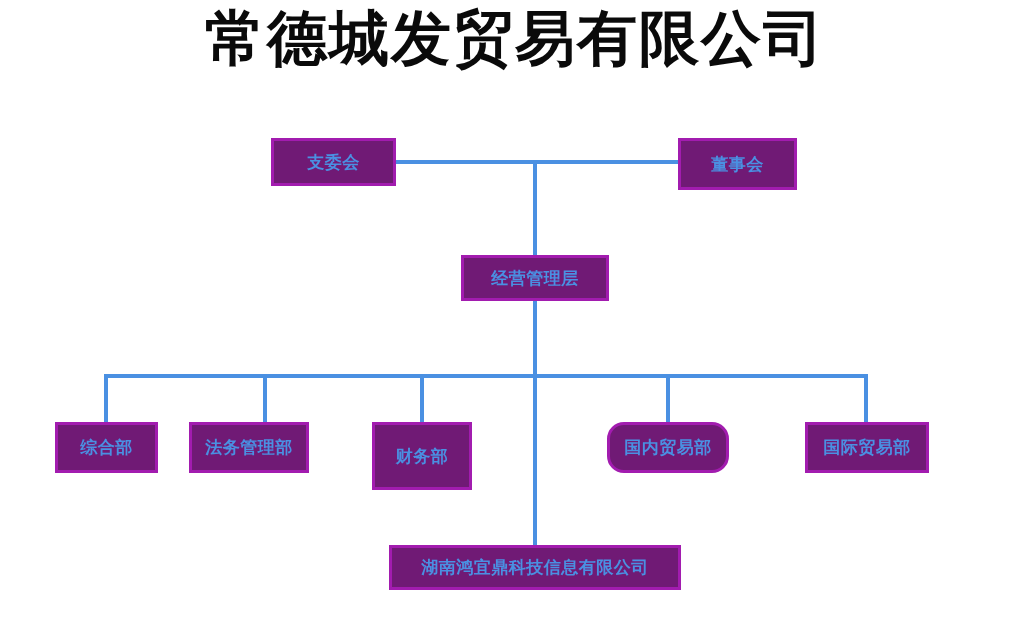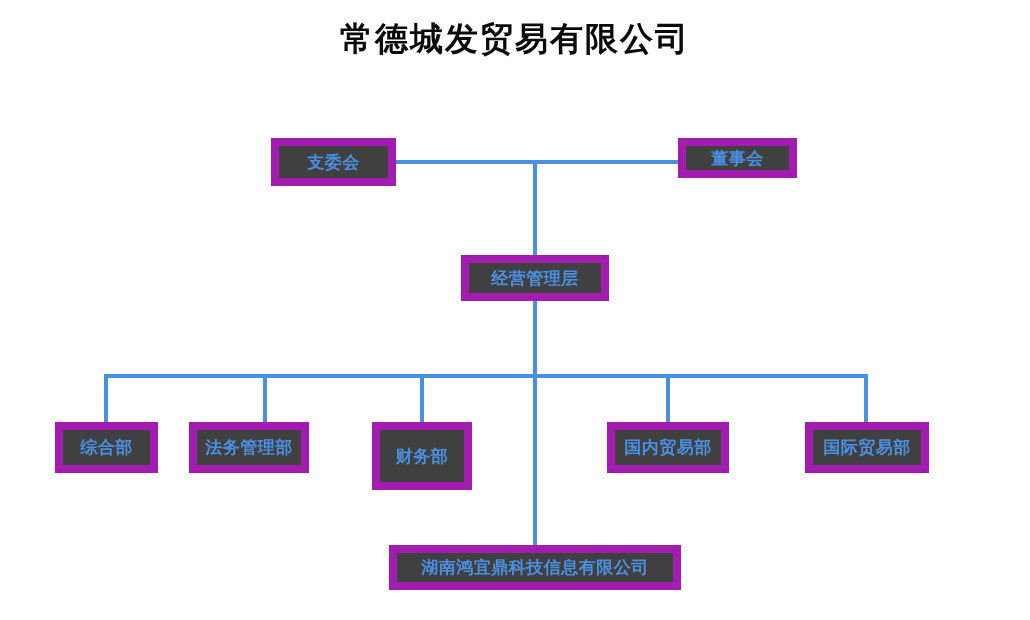--- a/index.html
+++ b/index.html
@@ -25,42 +25,42 @@
 
   
   .chart-title {
     position: absolute;
     left: 0;
     top: 8px;
     width: 1030px;
     text-align: center;
     font-family: "Liberation Serif", "DejaVu Serif", serif;
     font-weight: bold;
-    font-size: 33px;
+    font-size: 60px;
     line-height: 62px;
     letter-spacing: 2px;
     color: #0a0a0a;
     white-space: nowrap;
   }
 
   
   #connectors {
     position: absolute;
     left: 0; top: 0;
     width: 1030px;
     height: 620px;
     pointer-events: none;
   }
 
   
   .node {
     position: absolute;
     box-sizing: border-box;
-    background: #404040;
-    border: 8px solid #a21caf;
+    background: #701a75;
+    border: 3px solid #a21caf;
     display: flex;
     align-items: center;
     justify-content: center;
     z-index: 2;
   }
   .node .node-label {
     color: #4a90e2;
     font-weight: bold;
     font-size: 17px;
     line-height: 1;
@@ -96,41 +96,41 @@
       <line x1="866" y1="374" x2="866" y2="424"></line>
 
       <line x1="535" y1="376" x2="535" y2="547"></line>
     </g>
   </svg>
 
   <div class="node" style="left:271px; top:138px; width:125px; height:48px;">
     <span class="node-label">支委会</span>
   </div>
 
-  <div class="node" style="left:678px; top:138px; width:119px; height:40px;">
+  <div class="node" style="left:678px; top:138px; width:119px; height:52px;">
     <span class="node-label">董事会</span>
   </div>
 
   <div class="node" style="left:55px; top:422px; width:103px; height:51px;">
     <span class="node-label">综合部</span>
   </div>
 
   <div class="node" style="left:461px; top:255px; width:148px; height:46px;">
     <span class="node-label">经营管理层</span>
   </div>
 
   <div class="node" style="left:189px; top:422px; width:120px; height:51px;">
     <span class="node-label">法务管理部</span>
   </div>
 
   <div class="node" style="left:372px; top:422px; width:100px; height:68px;">
     <span class="node-label">财务部</span>
   </div>
 
-  <div class="node" style="left:607px; top:422px; width:122px; height:51px;">
+  <div class="node" style="left:607px; top:422px; width:122px; height:51px;border-radius:17px;">
     <span class="node-label">国内贸易部</span>
   </div>
 
   <div class="node" style="left:805px; top:422px; width:124px; height:51px;text-align:center;">
     <span class="node-label">国际贸易部</span>
   </div>
 
   <div class="node subsidiary" style="left:389px; top:545px; width:292px; height:45px;">
     <span class="node-label">湖南鸿宜鼎科技信息有限公司</span>
   </div>

